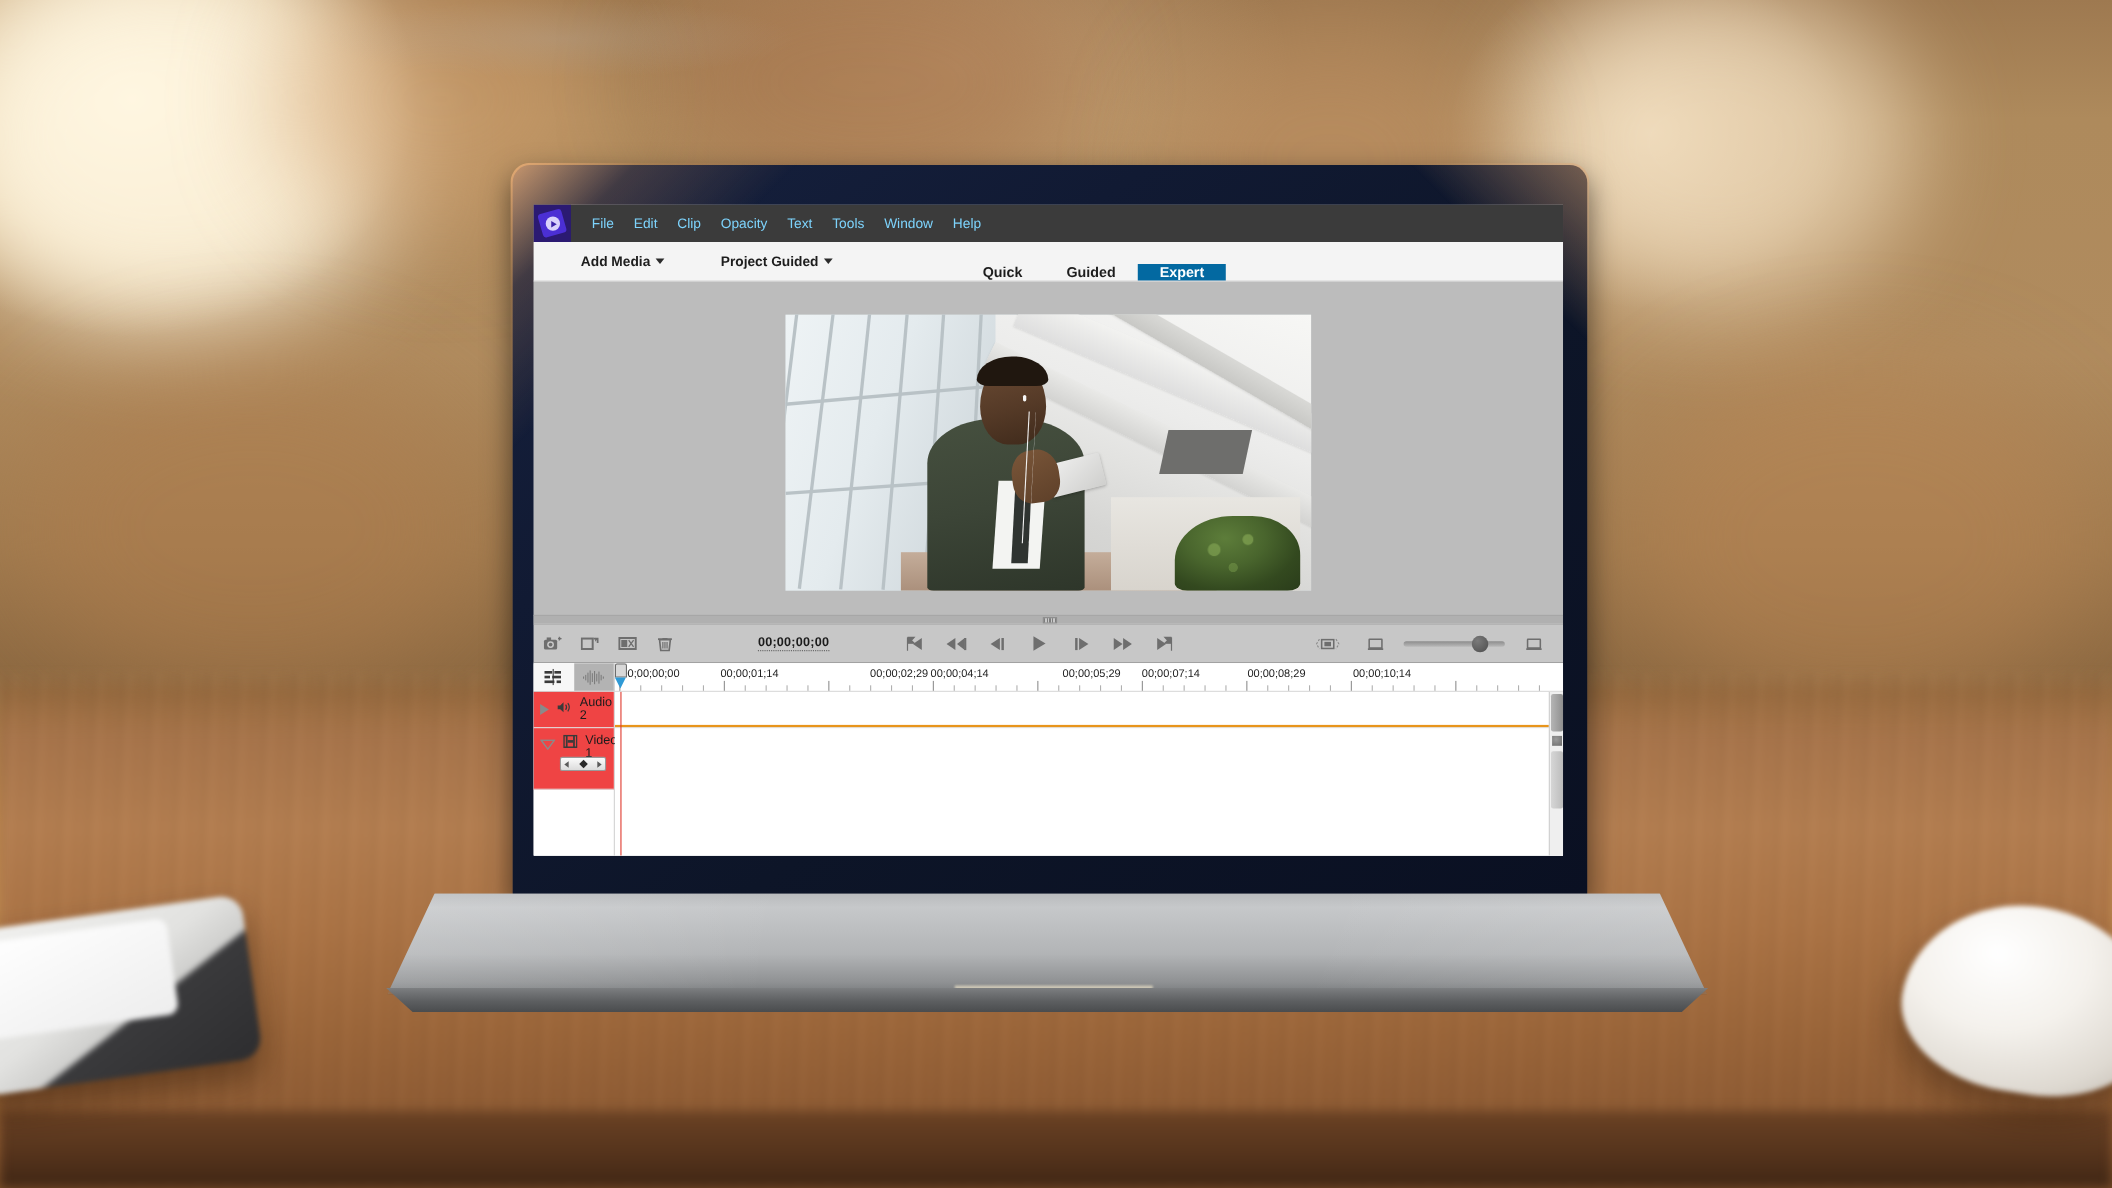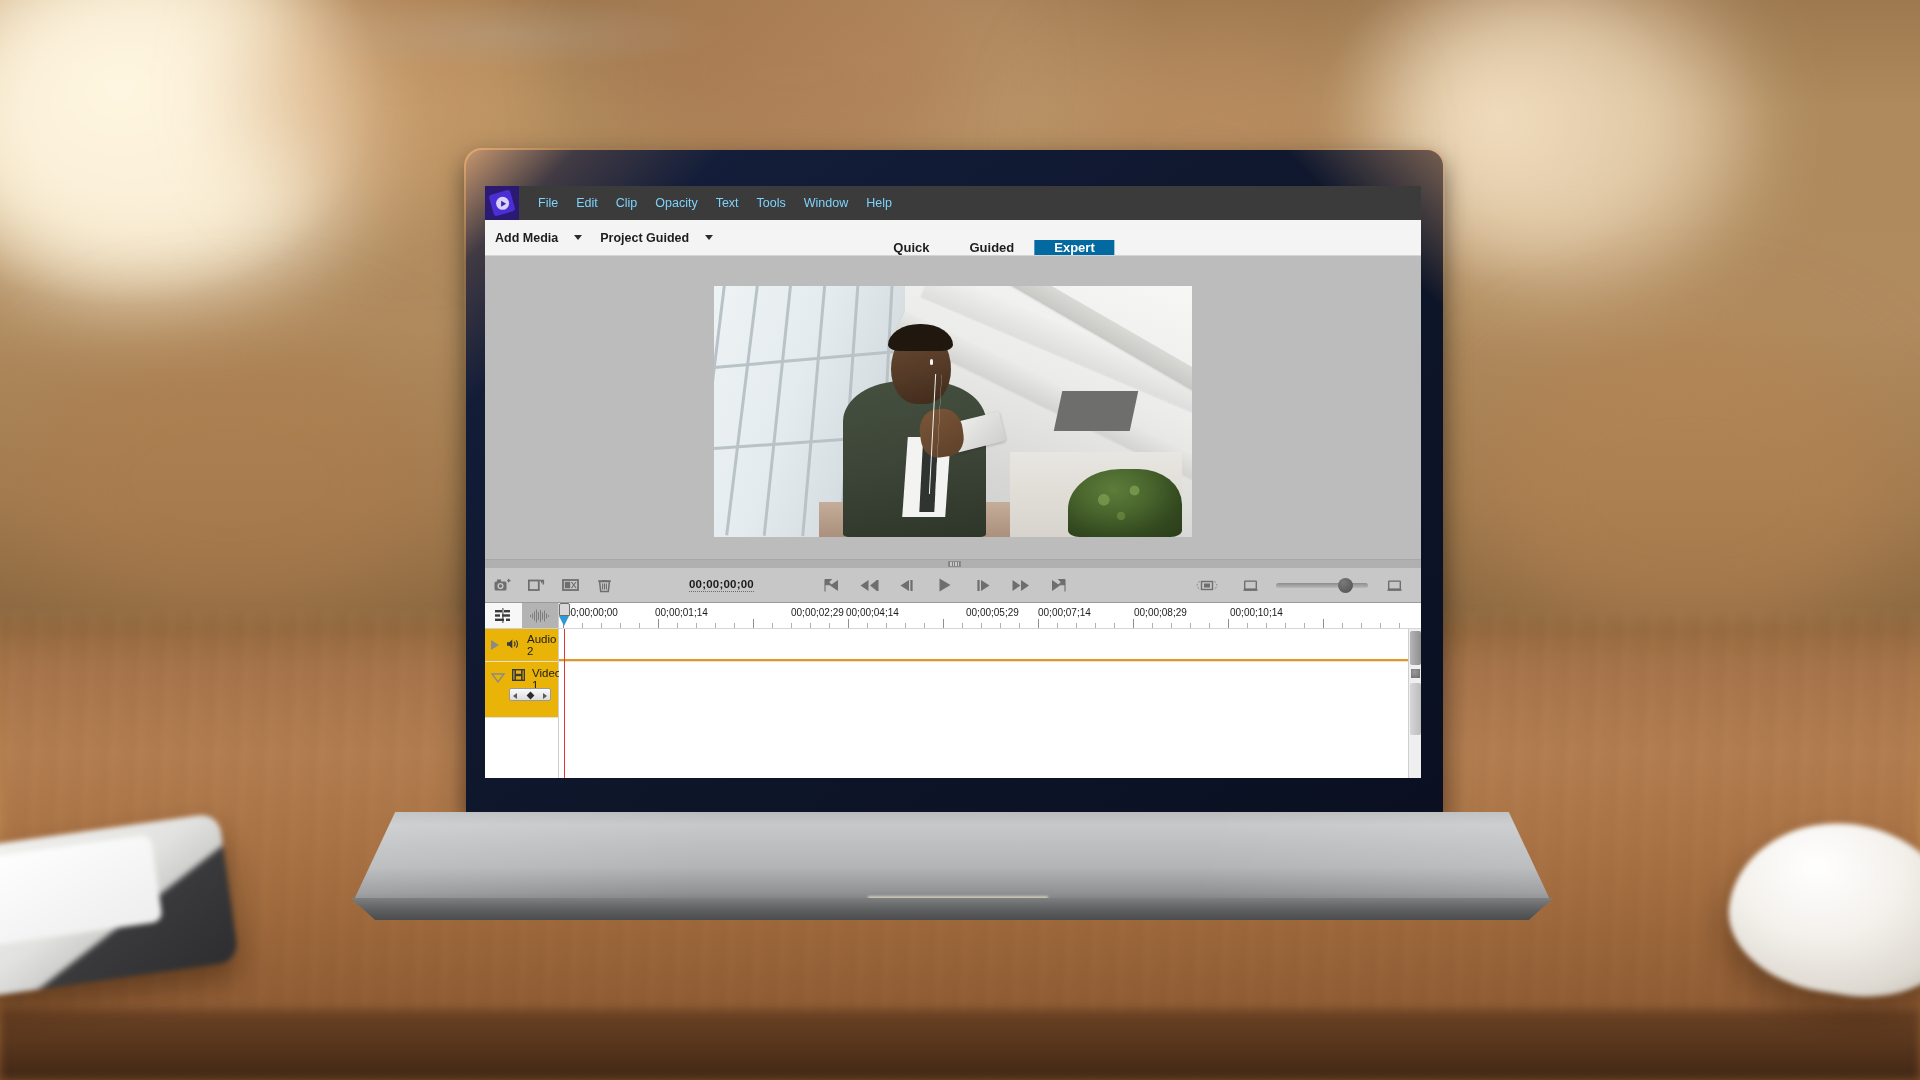--- a/index.html
+++ b/index.html
@@ -199,21 +199,21 @@
     color: #7dd3fc; font-size: 12.5px; padding: 4px 9px; cursor: default;
     white-space: nowrap;
   }
 
   
   .toolbar {
     height: 36px; background: #f4f4f4; border-bottom: 1px solid #d4d4d4;
     display: flex; align-items: stretch; flex: none; position: relative;
   }
   .tb-left { display: flex; align-items: center; padding-left: 10px; gap: 18px; }
-  .tb-item { font-size: 12.5px; font-weight: bold; color: #1d1d1d; display:flex; align-items:center; gap:16px; cursor:default; }
+  .tb-item { font-size: 12.5px; font-weight: bold; color: #1d1d1d; display:flex; align-items:center; gap:5px; cursor:default;margin-left:33px; }
   .caret { width:0;height:0;border-left:4px solid transparent;border-right:4px solid transparent;border-top:5px solid #2b2b2b; }
   .modes { position:absolute; left: 50%; top:0; transform: translateX(-33%); display:flex; height:100%; align-items:flex-end; }
   .mode {
     display:flex; align-items:center; justify-content:center;
     font-size: 13px; font-weight: bold; color:#1d1d1d;
     padding: 0 20px; cursor: default;
   }
   .mode.active { background: #0369a1; color: #ffffff; }
 
   
@@ -345,21 +345,21 @@
     border-radius: 50%; background: radial-gradient(circle at 35% 30%, #7a7a7a, #4d4d4d);
   }
 
   
   .timeline { flex: 1 1 auto; display:flex; min-height:0; background:#fff; position:relative; }
   .tl-left { width: 74px; flex:none; background:#fff; border-right:1px solid #cfcfcf; }
   .tl-tools { height: 26px; display:flex; border-bottom:1px solid #cfcfcf; }
   .tl-tool { width: 37px; display:flex; align-items:center; justify-content:center; background:#f7f7f7; }
   .tl-tool.sel { background:#b3b3b3; }
   .track-hdr { height: 33px; display:flex; align-items:center; gap:7px; padding-left:6px;
-               border-bottom:1px solid #e0e0e0; background:#eab308; position:relative; }
+               border-bottom:1px solid #e0e0e0; background:#ef4444; position:relative; }
   .tri-r { width:0;height:0;border-left:8px solid #8a8a8a;border-top:5.5px solid transparent;border-bottom:5.5px solid transparent; }
   .track-name { font-size: 11.5px; color:#1c1c1c; }
   .navpad {
     position:absolute; left: 24px; top: 26px; width: 42px; height: 13px;
     border:1px solid #9a9a9a; border-radius:2px;
     background: linear-gradient(to bottom,#fbfbfb,#dcdcdc);
     display:flex; align-items:center; justify-content:space-between; padding:0 2px;
   }
 
   .tl-right { flex:1 1 auto; position:relative; overflow:hidden; background:#fff; }

